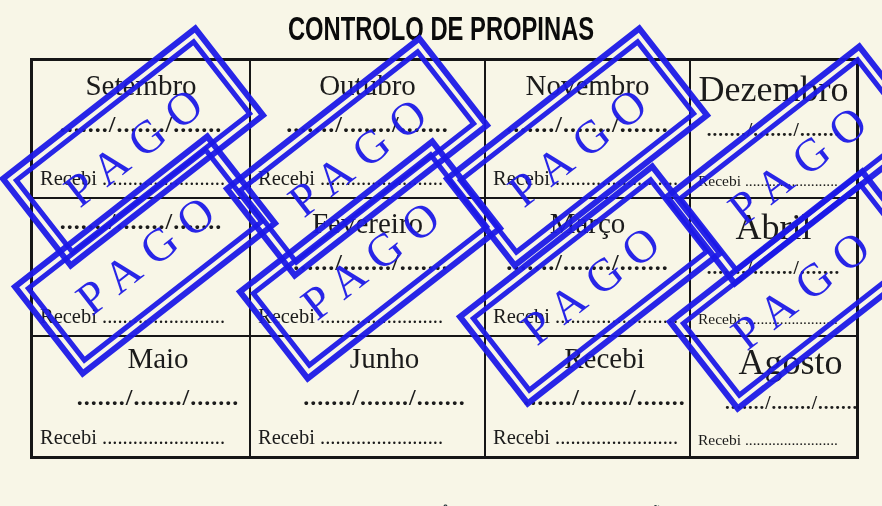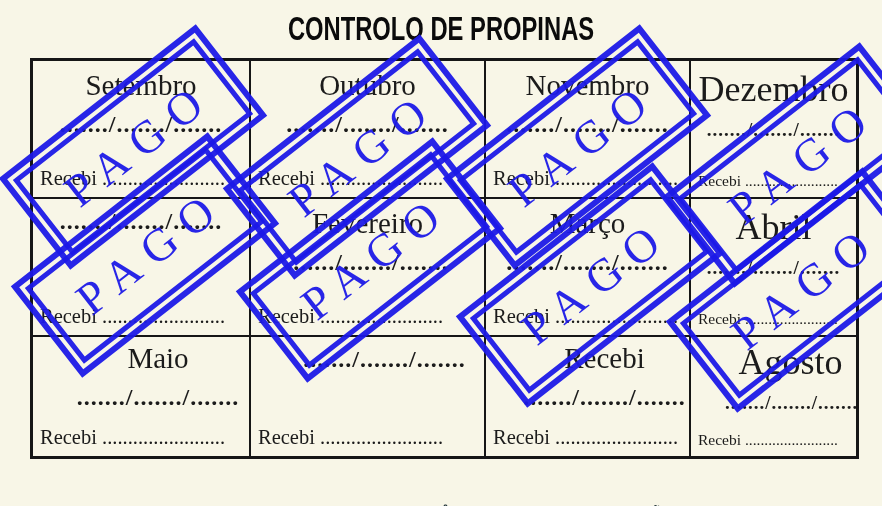--- a/index.html
+++ b/index.html
@@ -159,20 +159,21 @@
     <div class="recebi">Recebi ........................</div>
   </div>
 
   <div class="cell">
     <div class="month">Maio</div>
     <div class="dateline">......./......./.......</div>
     <div class="recebi">Recebi ........................</div>
   </div>
 
   <div class="cell">
+    <div class="month">Junho</div>
     <div class="dateline">......./......./.......</div>
     <div class="recebi">Recebi ........................</div>
   </div>
 
   <div class="cell">
     <div class="month">Recebi</div>
     <div class="dateline">......./......./.......</div>
     <div class="recebi">Recebi ........................</div>
   </div>
 

